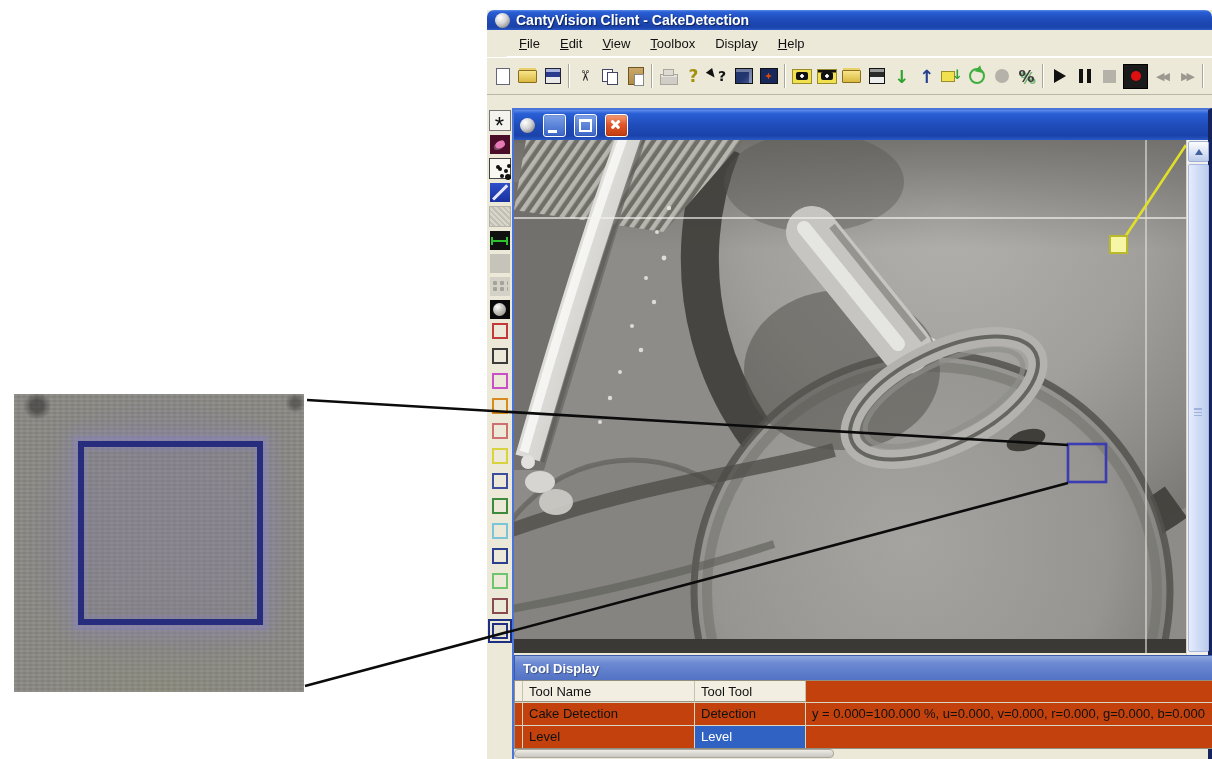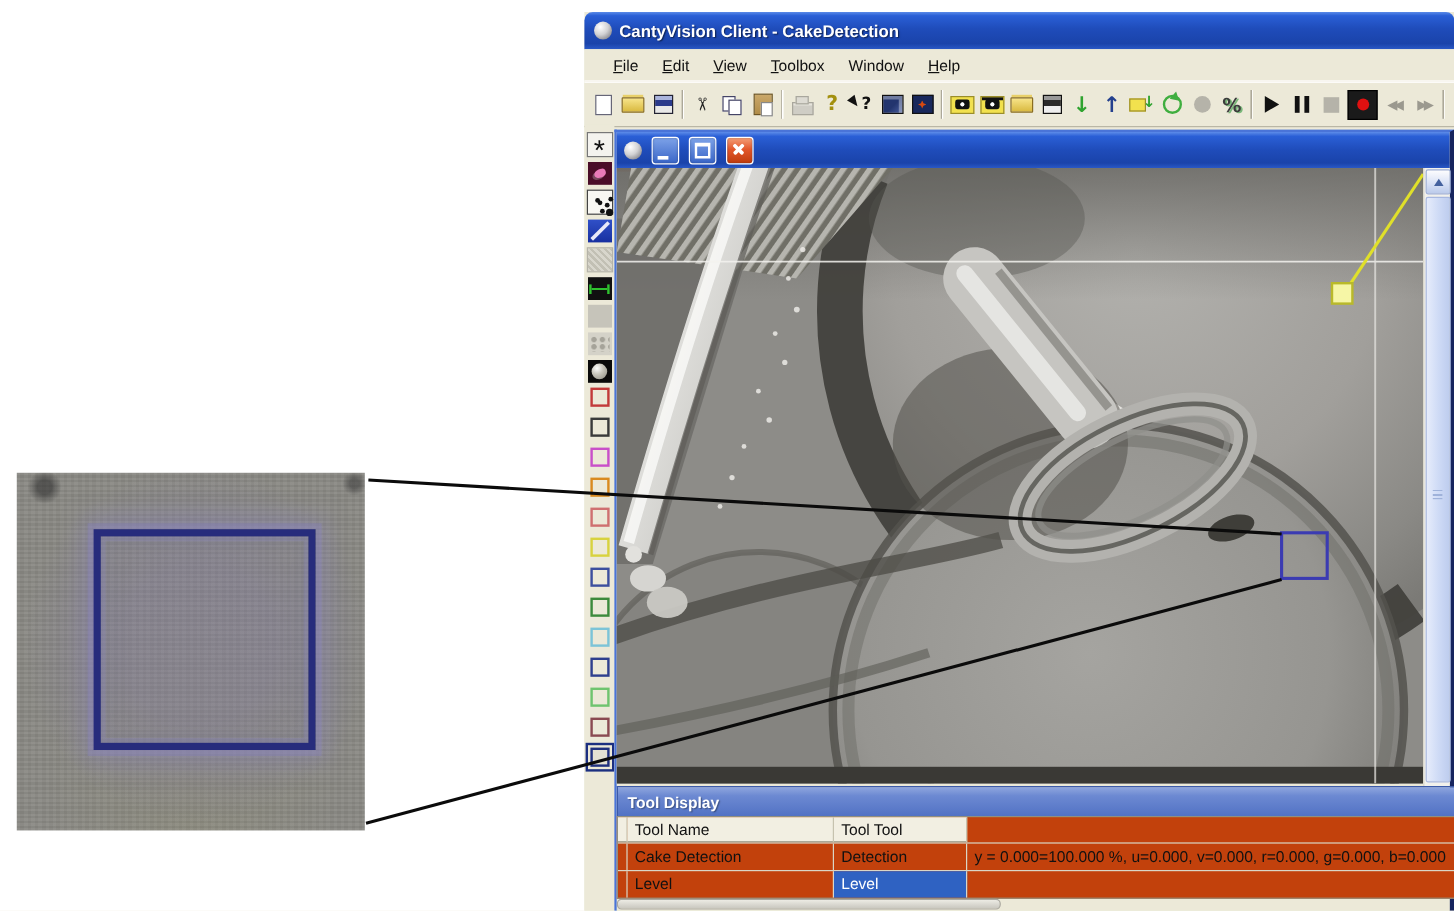--- a/index.html
+++ b/index.html
@@ -22,29 +22,29 @@
   }
   .inset-square{
     position:absolute;left:64px;top:47px;width:173px;height:172px;
     border:6px solid #272c7c;
     box-shadow:0 0 0 5px rgba(138,132,190,.38), 0 0 18px 10px rgba(138,132,190,.35),
                inset 0 0 0 4px rgba(138,132,190,.28), inset 0 0 16px 6px rgba(120,118,150,.25);
   }
   
   .app{position:absolute;left:487px;top:10px;width:725px;height:749px;background:#ece9d8;}
   .titlebar{
-    height:31px;border-radius:7px 7px 0 0;display:flex;align-items:center;gap:6px;
+    height:20px;border-radius:7px 7px 0 0;display:flex;align-items:center;gap:6px;
     padding:0 8px;color:#fff;font-weight:bold;font-size:14px;
     background:linear-gradient(180deg,#5a8ae8 0%,#2a5fd6 10%,#1f4cba 45%,#1a43aa 85%,#2a58c6 100%);
     text-shadow:1px 1px 1px rgba(0,0,0,.5);
   }
   .sphere{width:15px;height:15px;border-radius:50%;flex:0 0 auto;
     background:radial-gradient(circle at 35% 30%,#ffffff,#d2d2d4 45%,#8f8f95 78%,#63636c);}
   .menubar{height:26px;display:flex;align-items:center;background:#ece9d8;font-size:13px;color:#111;
-    border-bottom:1px solid #ffffff;padding-left:14px;}
+    border-bottom:1px solid #ffffff;padding-left:2px;margin-left:20px;}
   .menu-item{padding:4px 10px;cursor:default;}
   .toolbar{height:36px;display:flex;align-items:center;background:#ece9d8;padding:0 3px;
     border-top:1px solid #fff;border-bottom:1px solid #b9b6a6;overflow:hidden;}
   .tb-sep{width:2px;height:24px;background:linear-gradient(90deg,#aca899 50%,#fff 50%);margin:0 3px;flex:0 0 auto;}
   .tbi{width:23px;height:23px;display:flex;align-items:center;justify-content:center;
     position:relative;flex:0 0 auto;margin:0 1px;font-family:"DejaVu Sans",sans-serif;}
   
   .new-icon::before{content:"";width:12px;height:15px;background:#fff;border:1px solid #667;}
   .open-icon::before,.open-config-icon::before{content:"";width:17px;height:11px;border-radius:1px;
     background:linear-gradient(#f7e48a,#d9b93f);border:1px solid #8a6d1f;box-shadow:0 -3px 0 -1px #e8d06a;}
@@ -179,21 +179,21 @@
 <div class="app">
   <div class="titlebar">
     <span class="sphere"></span>
     <span>CantyVision Client - CakeDetection</span>
   </div>
   <div class="menubar" id="menubar">
       <span class="menu-item"><u>F</u>ile</span>
       <span class="menu-item"><u>E</u>dit</span>
       <span class="menu-item"><u>V</u>iew</span>
       <span class="menu-item"><u>T</u>oolbox</span>
-      <span class="menu-item">Window</span>
+      <span class="menu-item">Display</span>
       <span class="menu-item"><u>H</u>elp</span>
     </div>
   <div class="toolbar" id="toolbar">
       <span class="tbi new-icon"></span>
       <span class="tbi open-icon"></span>
       <span class="tbi save-icon"></span>
       <span class="tb-sep"></span>
       <span class="tbi cut-icon"></span>
       <span class="tbi copy-icon"></span>
       <span class="tbi paste-icon"></span>

